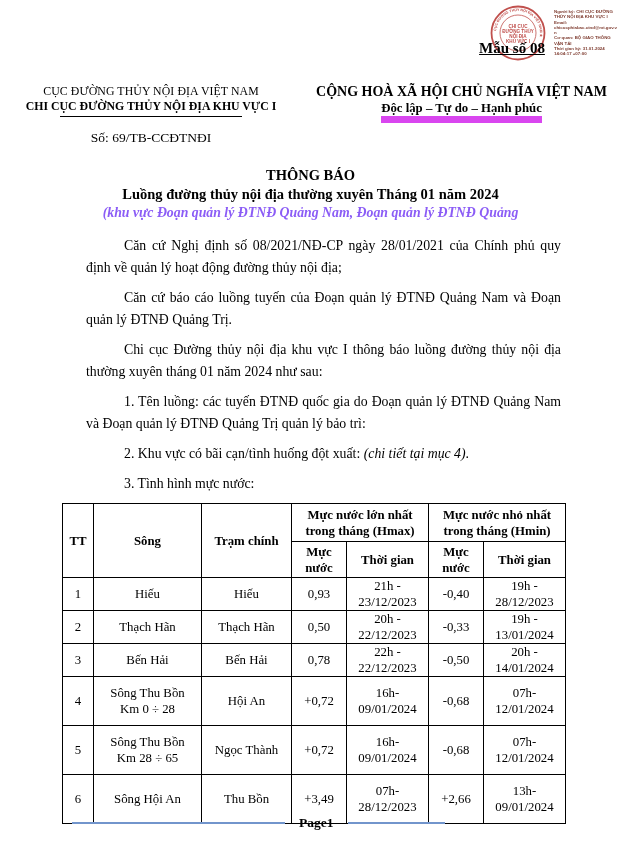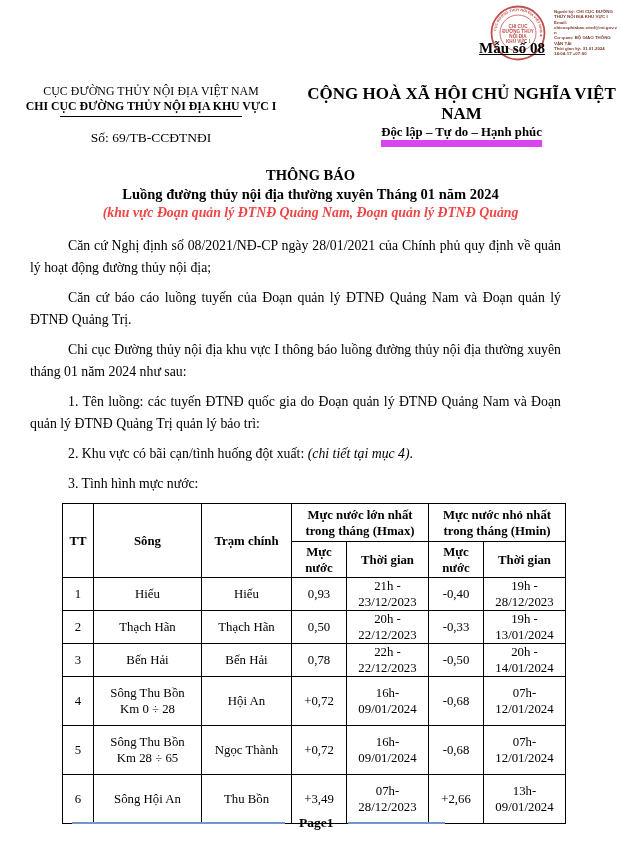--- a/index.html
+++ b/index.html
@@ -20,31 +20,31 @@
     font-weight:bold; font-size:15px; text-decoration:underline;
   }
   
   .header-row { display:flex; padding-top:84px; }
   .hleft { width:302px; text-align:center; }
   .hleft .org-parent { font-size:11.8px; letter-spacing:.1px; }
   .hleft .org-name { font-size:11.8px; font-weight:bold; }
   .hleft .org-underline { width:182px; border-top:1px solid #000; margin:2px auto 0; }
   .hleft .doc-number { font-size:13.5px; margin-top:13px; }
   .hright { flex:1; text-align:center; }
-  .hright .motto1 { font-size:17px; font-weight:bold; }
+  .hright .motto1 { font-size:14px; font-weight:bold; }
   .hright .motto2 { font-size:12.8px; font-weight:bold; margin-top:1px; }
   .hright .motto2 span { border-bottom:7px solid #d946ef; padding-bottom:1px; }
   .hright .place-date { font-size:13.5px; font-style:italic; margin-top:16px; }
   
   .title-block { text-align:center; margin-top:21px; }
   .title-main { font-size:14.5px; font-weight:bold; }
   .title-sub { font-size:14.5px; font-weight:bold; margin-top:2px; }
   .title-note { font-size:13.8px; font-weight:bold; font-style:italic; line-height:17px; margin-top:1px; }
   
-  .bodytext { margin:14px 60px 0 30px; font-size:13.8px; line-height:22px; text-align:justify; }
+  .bodytext { margin:14px 60px 0 86px; font-size:13.8px; line-height:22px; text-align:justify; }
   .bodytext p { text-indent:38px; margin-bottom:8px; }
   .it { font-style:italic; }
   
   table.wt { border-collapse:collapse; margin:4px 0 0 62px; table-layout:fixed; }
   table.wt th, table.wt td {
     border:1px solid #000; text-align:center; vertical-align:middle;
     font-size:12.8px; line-height:16px; padding:0 2px; white-space:pre-line;
   }
   table.wt th { font-weight:bold; }
   .c-tt{width:31px} .c-song{width:108px} .c-tram{width:90px}
@@ -103,21 +103,21 @@
     </div>
     <div class="hright">
       <div class="motto1">CỘNG HOÀ XÃ HỘI CHỦ NGHĨA VIỆT NAM</div>
       <div class="motto2"><span>Độc lập – Tự do – Hạnh phúc</span></div>
     </div>
   </div>
 
   <div class="title-block">
     <div class="title-main">THÔNG BÁO</div>
     <div class="title-sub">Luồng đường thủy nội địa thường xuyên Tháng 01 năm 2024</div>
-    <div class="title-note" style="color:#ef4444;">
+    <div class="title-note" style="color:#8b5cf6;">
       <div>(khu vực Đoạn quản lý ĐTNĐ Quảng Nam, Đoạn quản lý ĐTNĐ Quảng</div>
     </div>
   </div>
 
   <div class="bodytext">
     <p>Căn cứ Nghị định số 08/2021/NĐ-CP ngày 28/01/2021 của Chính phủ quy định về quản lý hoạt động đường thủy nội địa;</p>
     <p>Căn cứ báo cáo luồng tuyến của Đoạn quản lý ĐTNĐ Quảng Nam và Đoạn quản lý ĐTNĐ Quảng Trị.</p>
     <p>Chi cục Đường thủy nội địa khu vực I thông báo luồng đường thủy nội địa thường xuyên tháng 01 năm 2024 như sau:</p>
     <p>1. Tên luồng: các tuyến ĐTNĐ quốc gia do Đoạn quản lý ĐTNĐ Quảng Nam và Đoạn quản lý ĐTNĐ Quảng Trị quản lý bảo trì:</p>
     <p><span>2. Khu vực có bãi cạn/tình huống đột xuất: </span><span class="it">(chi tiết tại mục 4)</span><span>.</span></p>

